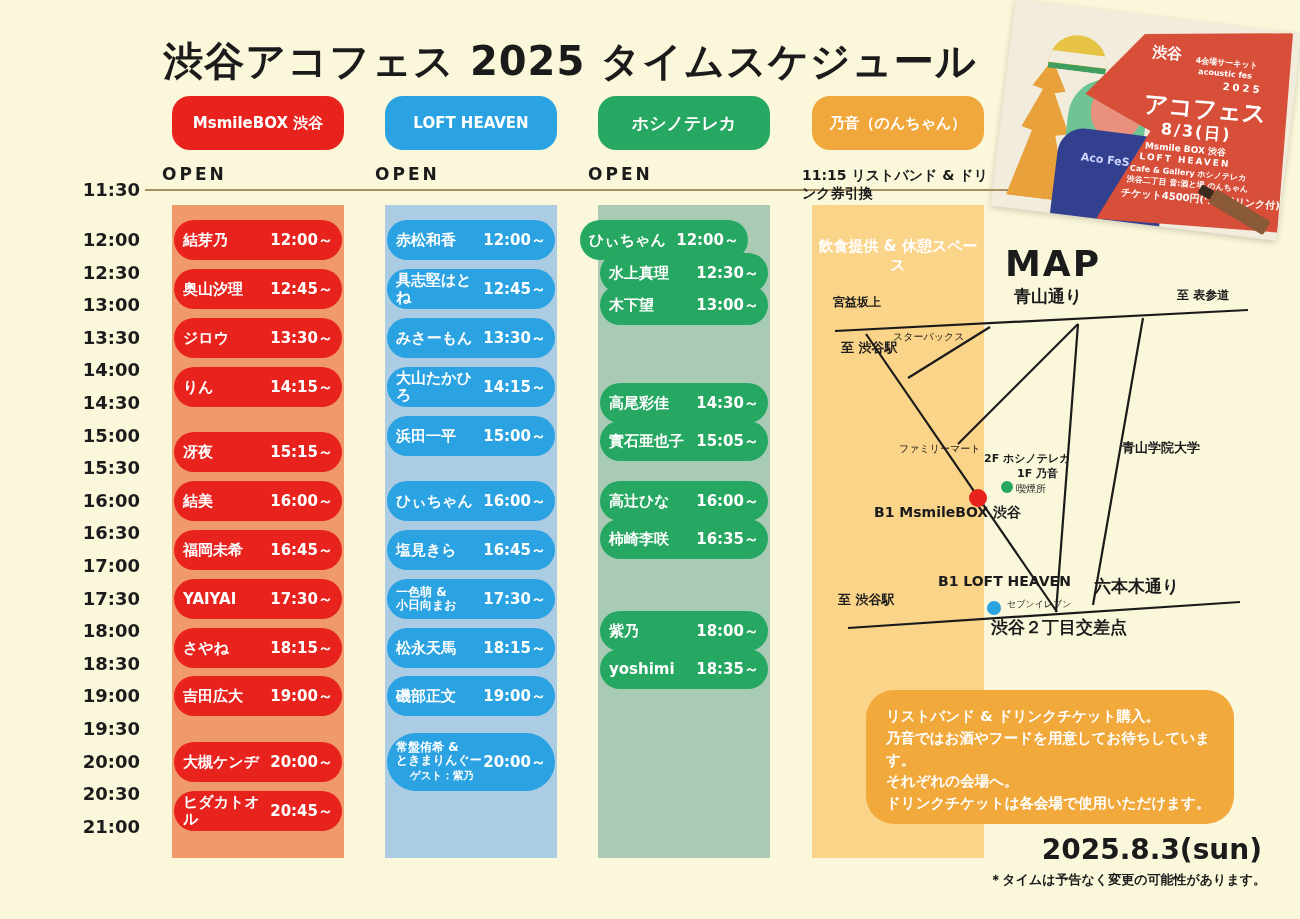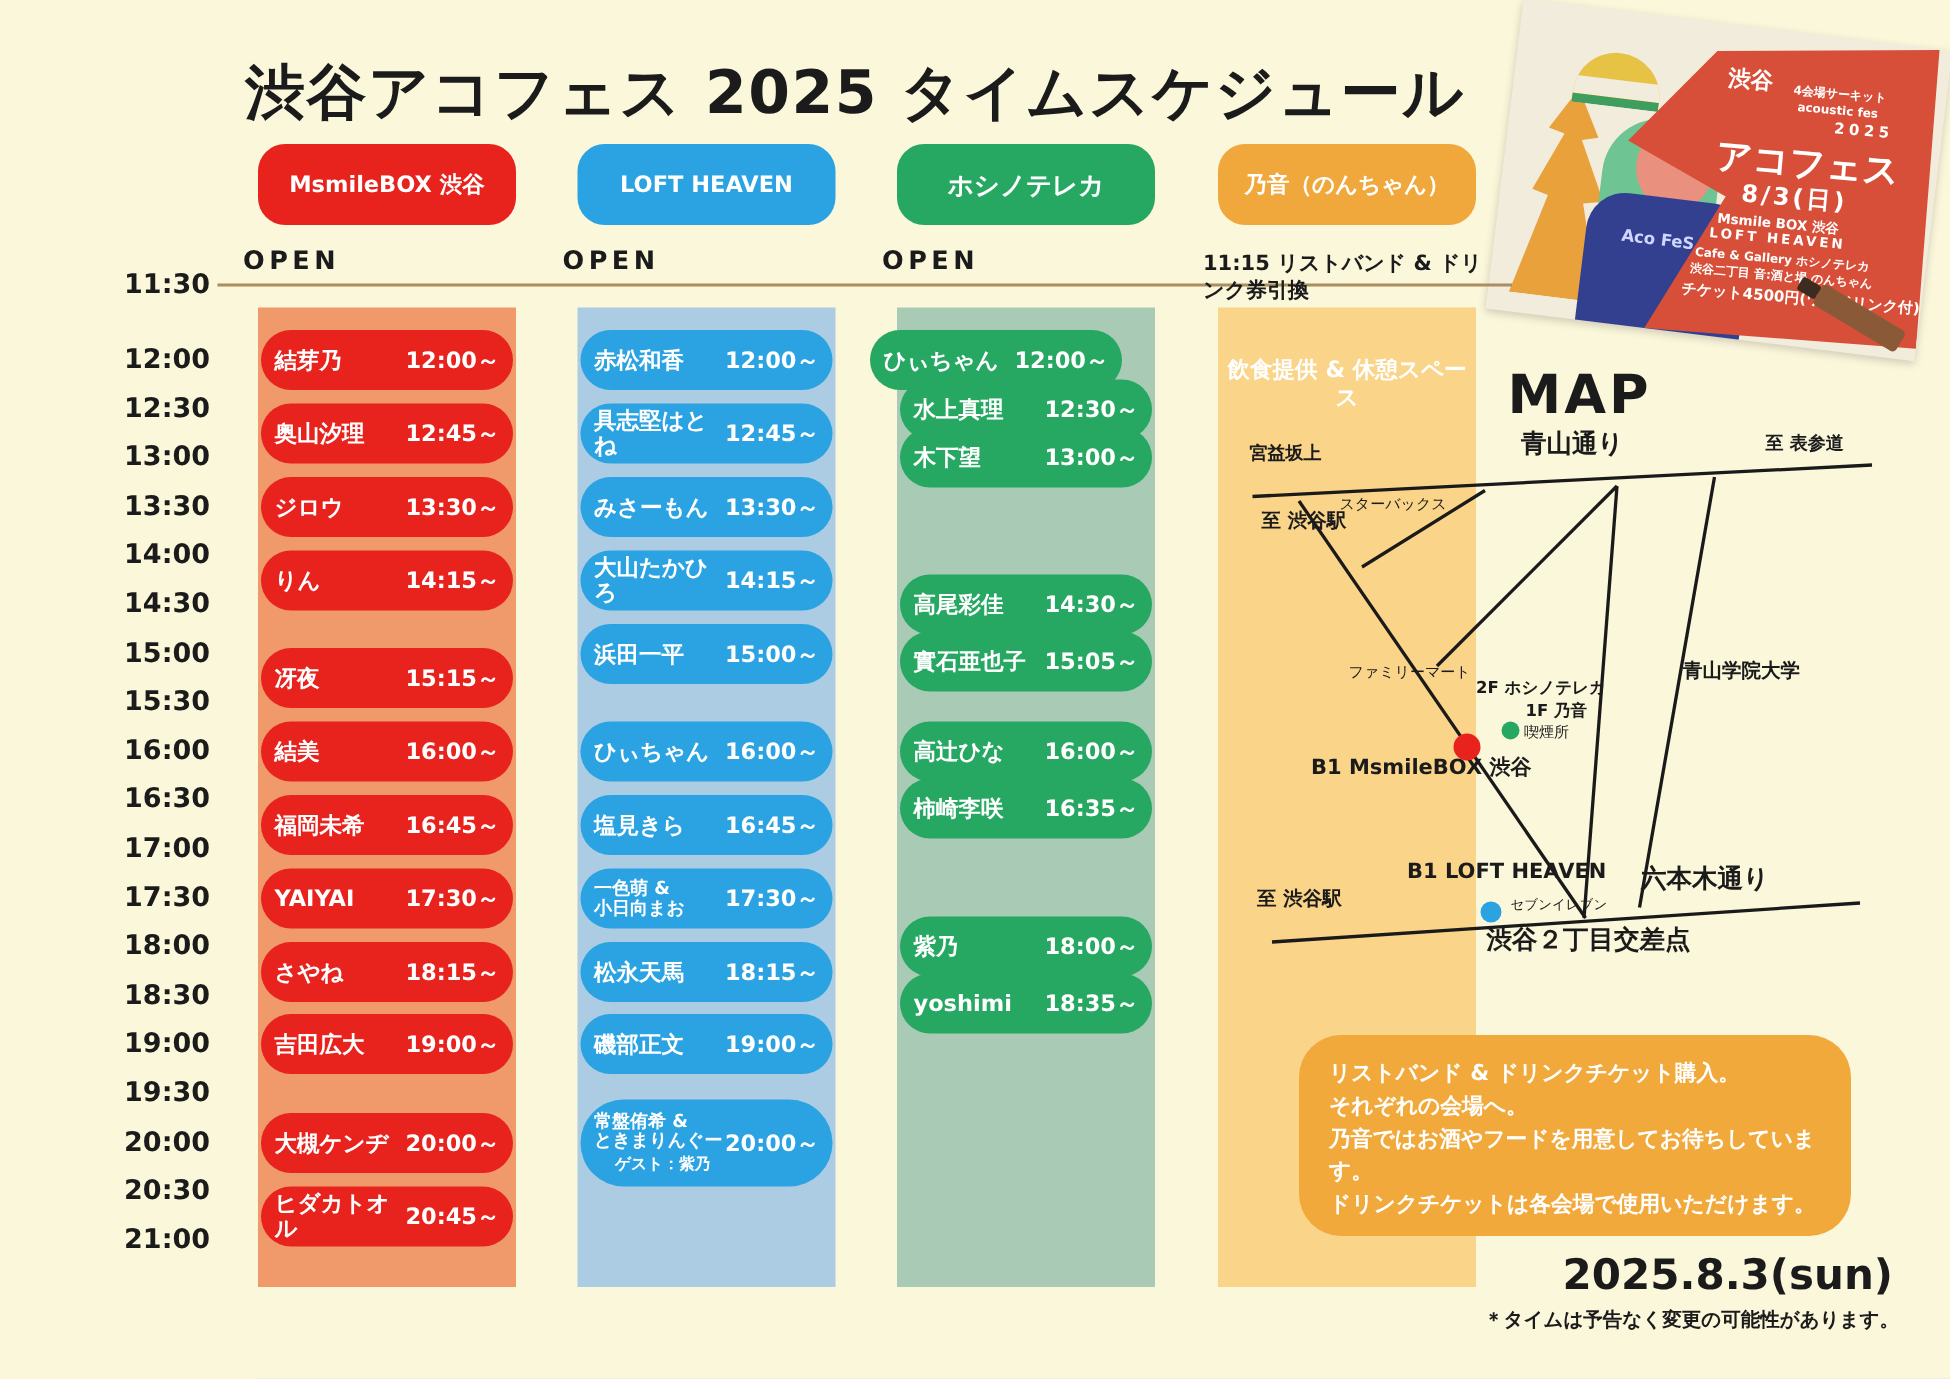--- a/index.html
+++ b/index.html
@@ -341,21 +341,21 @@
       <div class="abs map-label" style="left: 1094px; top: 577px; font-size: 17px; font-weight: bold;">六本木通り</div>
       <div class="abs map-label" style="left: 991px; top: 618px; font-size: 17px; font-weight: bold;">渋谷２丁目交差点</div>
       <div class="abs map-label" style="left: 1122px; top: 441px; font-size: 13px; font-weight: bold;">青山学院大学</div>
       <div class="abs dot" style="left: 969px; top: 489px; width: 18px; height: 18px; background: rgb(232, 35, 30);"></div>
       <div class="abs dot" style="left: 1001px; top: 481px; width: 12px; height: 12px; background: rgb(39, 168, 98);"></div>
       <div class="abs dot" style="left: 987px; top: 601px; width: 14px; height: 14px; background: rgb(43, 163, 226);"></div>
     </div>
 
   <div class="abs notice">
     <p>リストバンド &amp; ドリンクチケット購入。</p>
+    <p>乃音ではお酒やフードを用意してお待ちしています。</p>
     <p>それぞれの会場へ。</p>
-    <p>乃音ではお酒やフードを用意してお待ちしています。</p>
     <p>ドリンクチケットは各会場で使用いただけます。</p>
   </div>
 
   <div class="abs date">2025.8.3(sun)</div>
   <div class="abs disclaimer">＊タイムは予告なく変更の可能性があります。</div>
 
 </div>
 
 </body></html>

